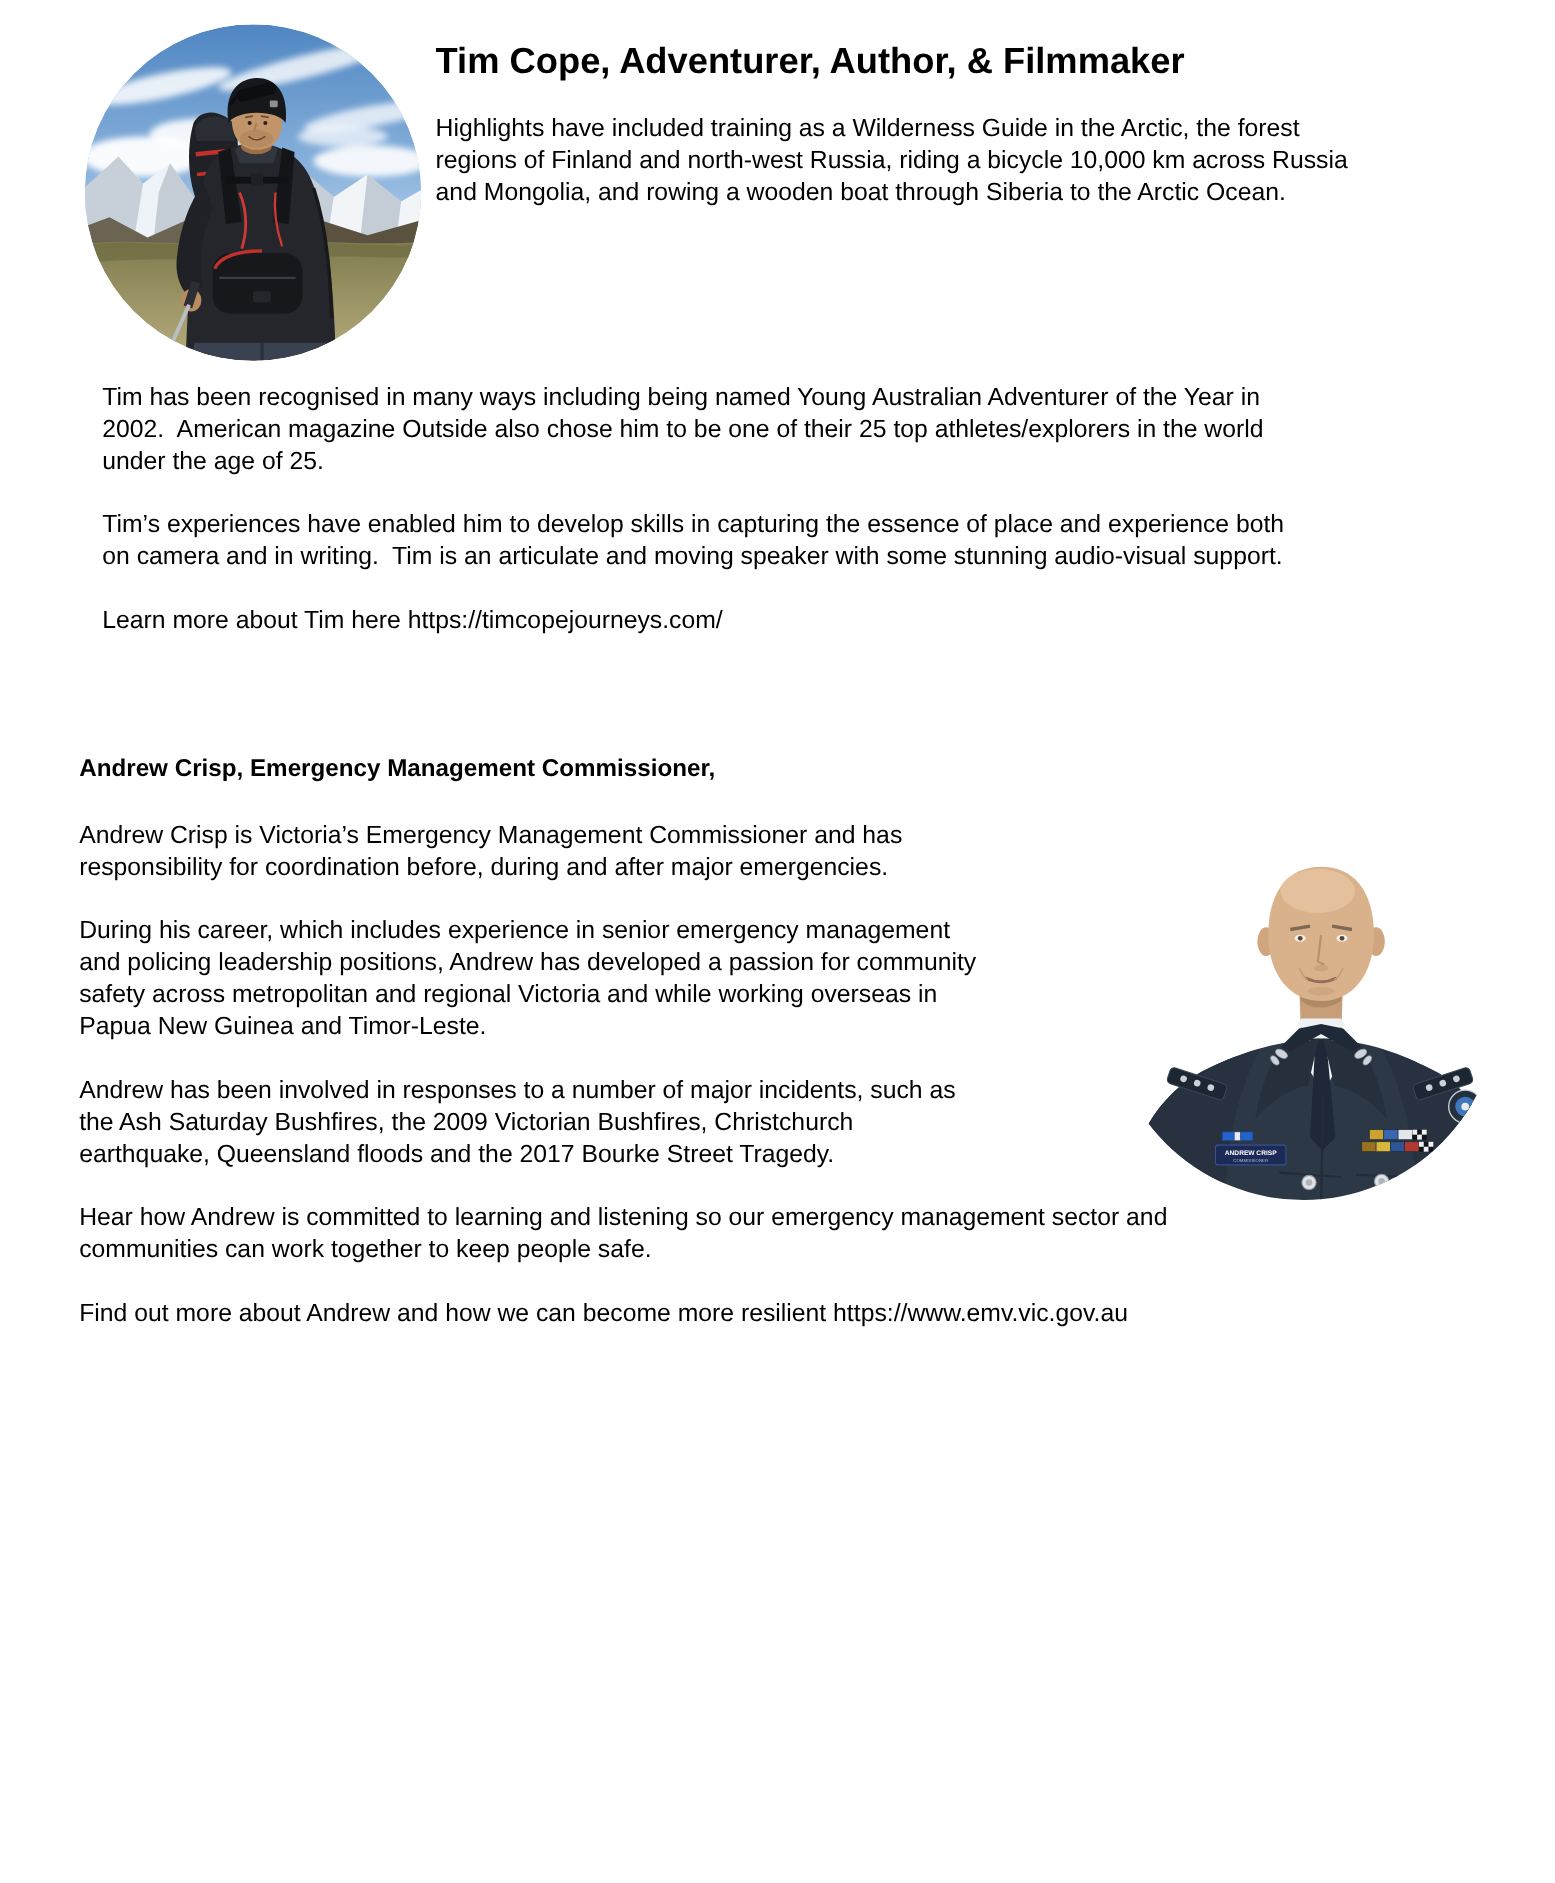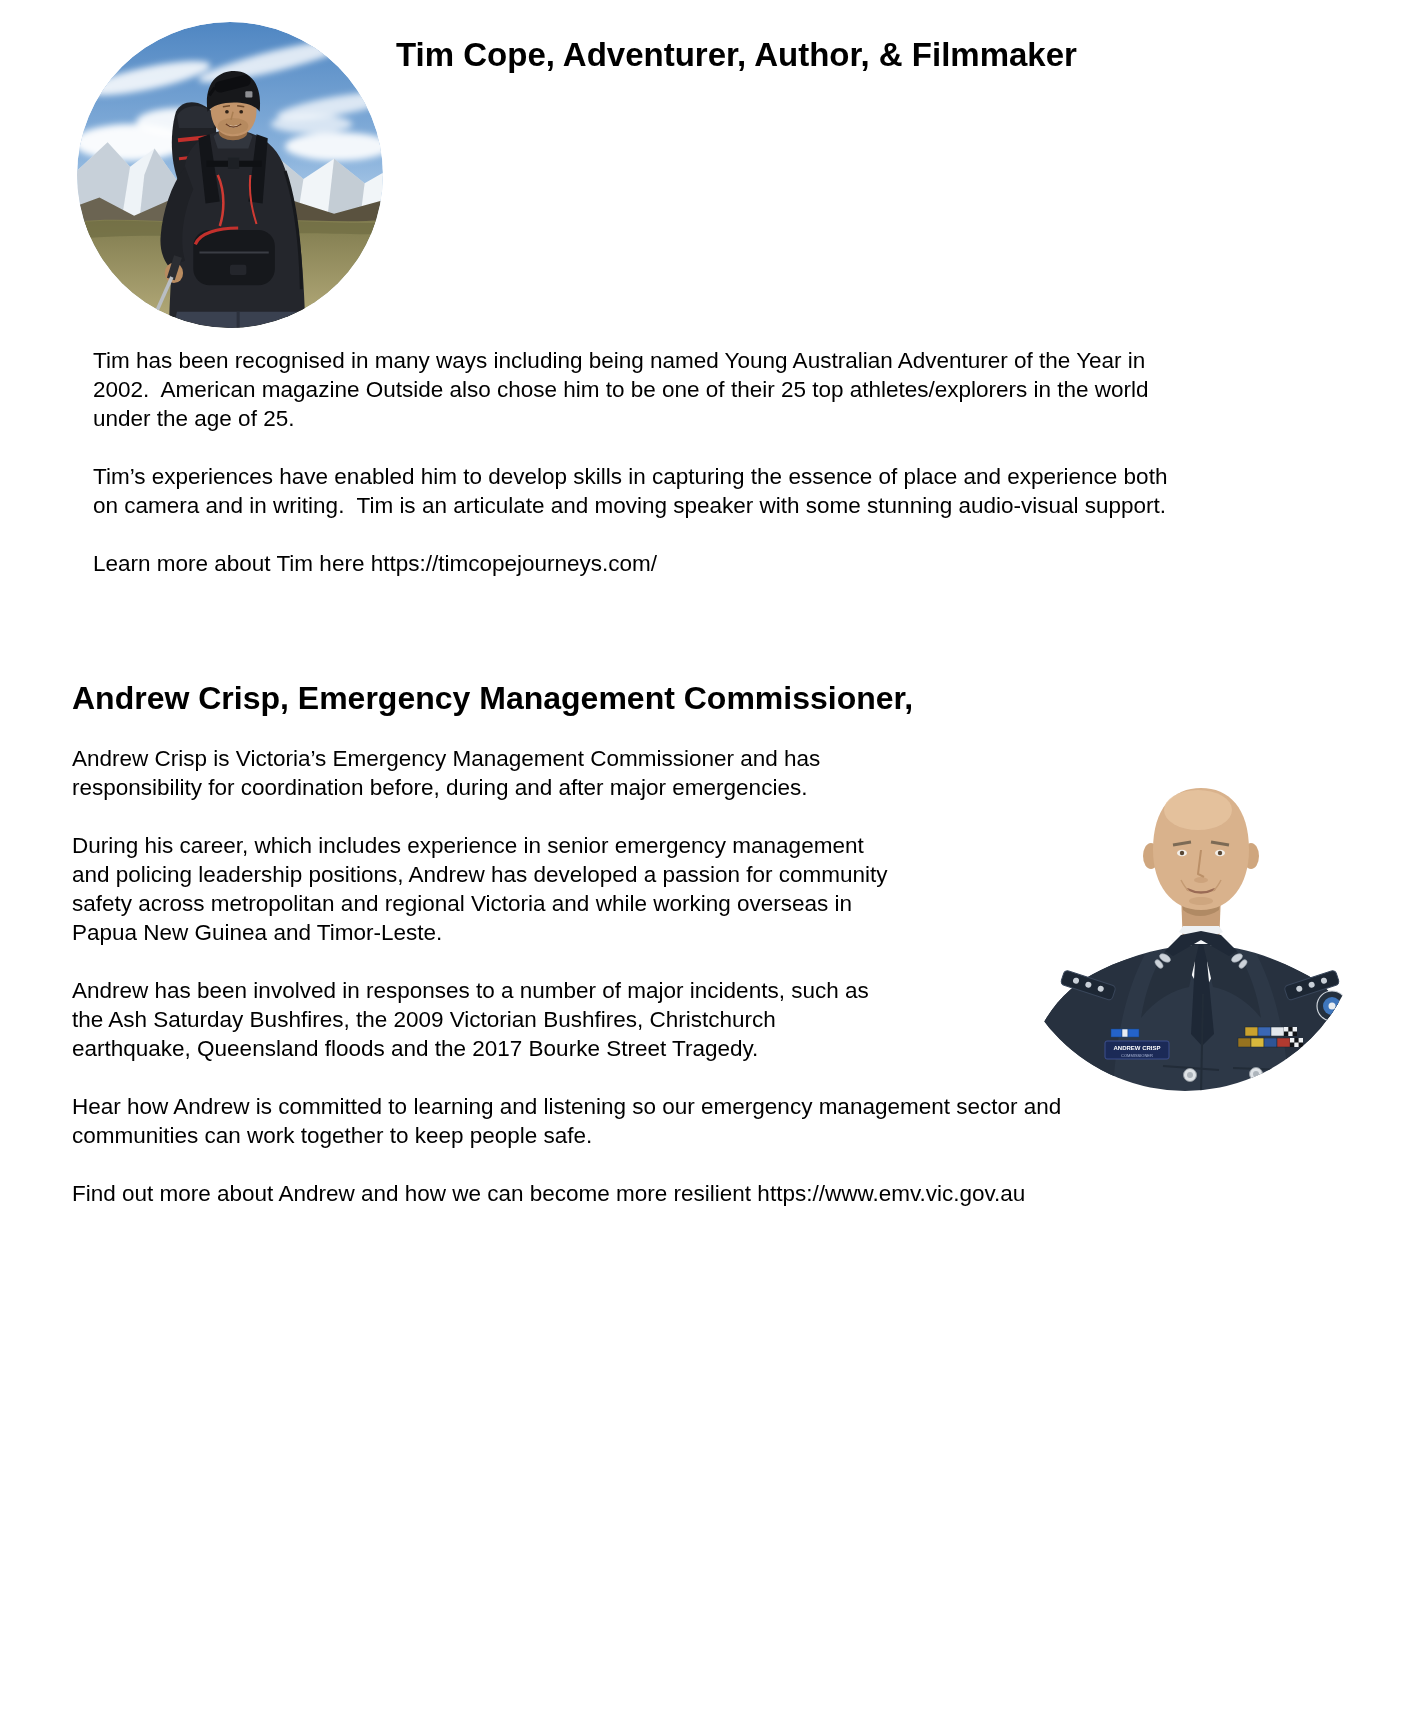--- a/index.html
+++ b/index.html
@@ -24,21 +24,21 @@
     overflow: hidden;
   }
   .tim-intro { overflow: hidden; padding-top: 14px; }
   .tim-intro h1 { font-size: 33px; line-height: 42px; margin: 0 0 26px 0; }
   .tim-intro p { max-width: 845px; }
   .clear { clear: both; }
   .tim-body { margin: 18px 0 0 73px; width: 1090px; }
 
   
   .andrew-section { margin-top: 96px; }
-  .andrew-section h2 { margin-left: 52px; font-size: 32px; line-height: 48px; max-width: 1100px; }
+  .andrew-section h2 { margin-left: 52px; font-size: 22px; line-height: 48px; max-width: 1100px; }
   .andrew-columns { display: flex; align-items: flex-end; margin-top: 22px; }
   .andrew-text { width: 820px; margin-left: 52px; flex: 0 0 auto; }
   .andrew-photo { flex: 0 0 auto; width: 360px; height: 360px; margin-left: 113px; margin-top: -42px; }
   .andrew-full { margin-left: 52px; width: 1060px; }
   .andrew-full p:last-child { margin-bottom: 0; }
 </style>
 </head>
 <body>
 
 <div class="page">
@@ -141,20 +141,21 @@
             <path d="M99,230 L92,252" stroke="#2c2e33" stroke-width="8" fill="none"></path>
             <path d="M93,250 L70,302" stroke="#b9bec4" stroke-width="3.5" fill="none"></path>
             <ellipse cx="222" cy="292" rx="8" ry="9" fill="#b98c60"></ellipse>
           </g>
         </g>
       </svg>
     </div>
 
     <div class="tim-intro">
       <h1>Tim Cope, Adventurer, Author, &amp; Filmmaker</h1>
+      <p>Highlights have included training as a Wilderness Guide in the Arctic, the forest regions of Finland and north-west Russia, riding a bicycle 10,000 km across Russia and Mongolia, and rowing a wooden boat through Siberia to the Arctic Ocean.</p>
     </div>
 
     <div class="clear"></div>
 
     <div class="tim-body">
       <p>Tim has been recognised in many ways including being named Young Australian Adventurer of the Year in 2002.  American magazine Outside also chose him to be one of their 25 top athletes/explorers in the world under the age of 25.</p>
       <p>Tim’s experiences have enabled him to develop skills in capturing the essence of place and experience both on camera and in writing.  Tim is an articulate and moving speaker with some stunning audio-visual support.</p>
       <p>Learn more about Tim here https://timcopejourneys.com/</p>
     </div>
   </section>

